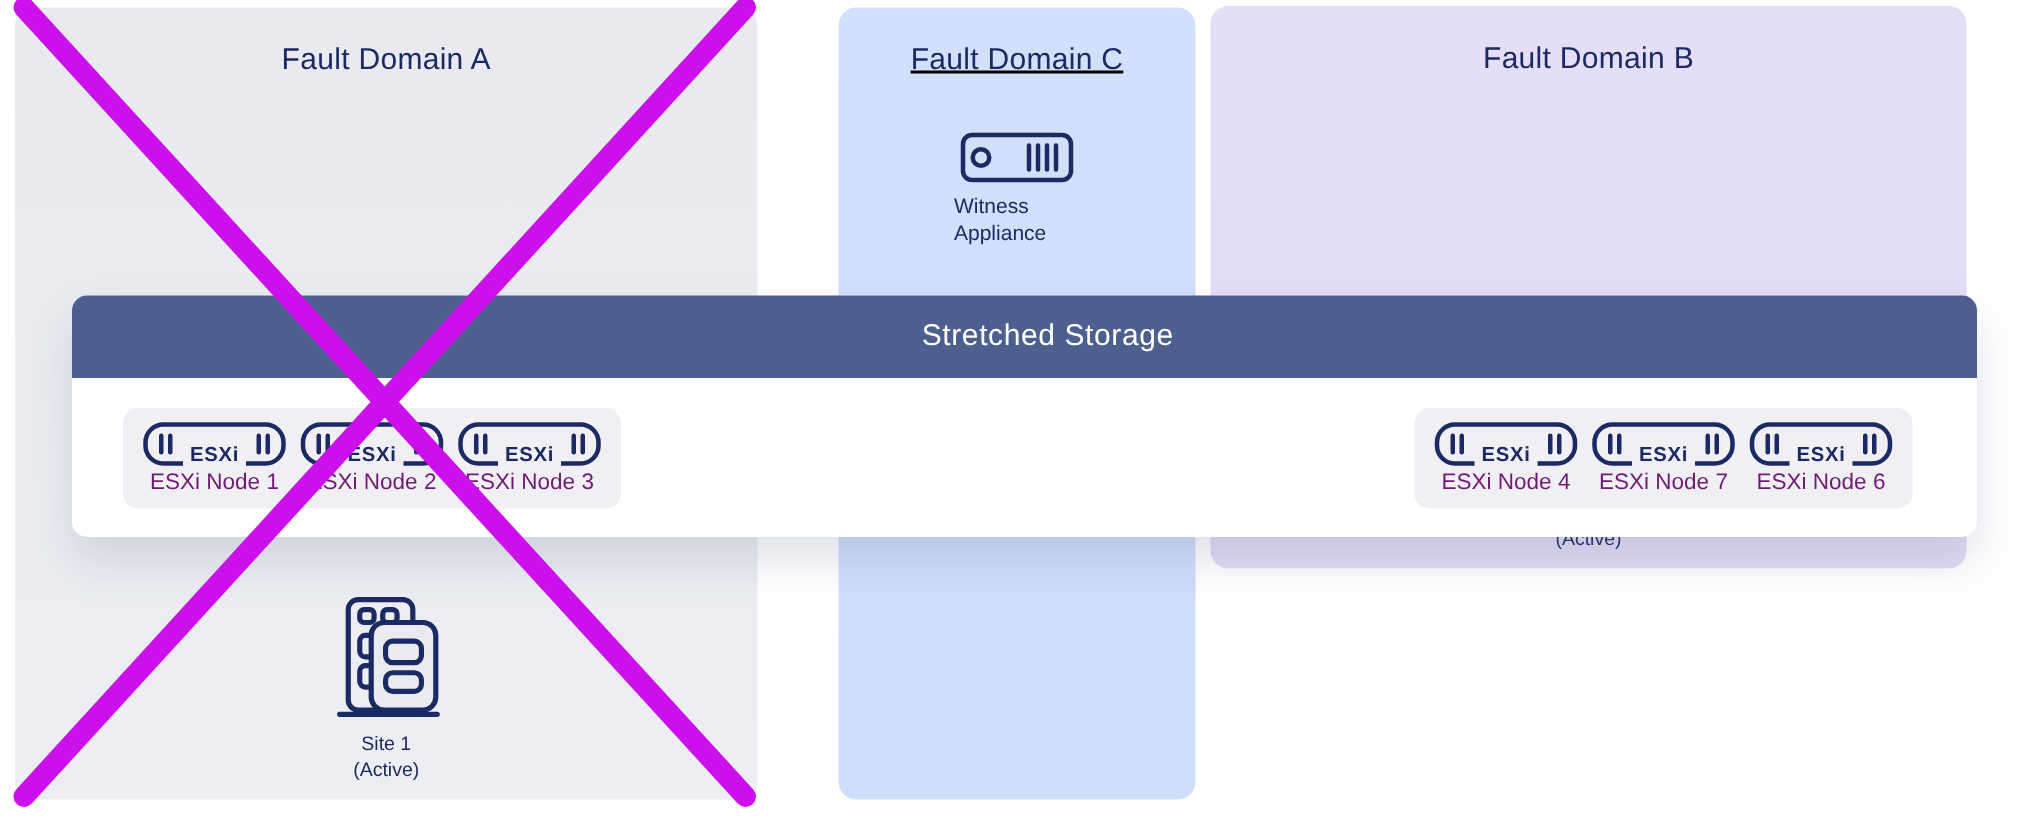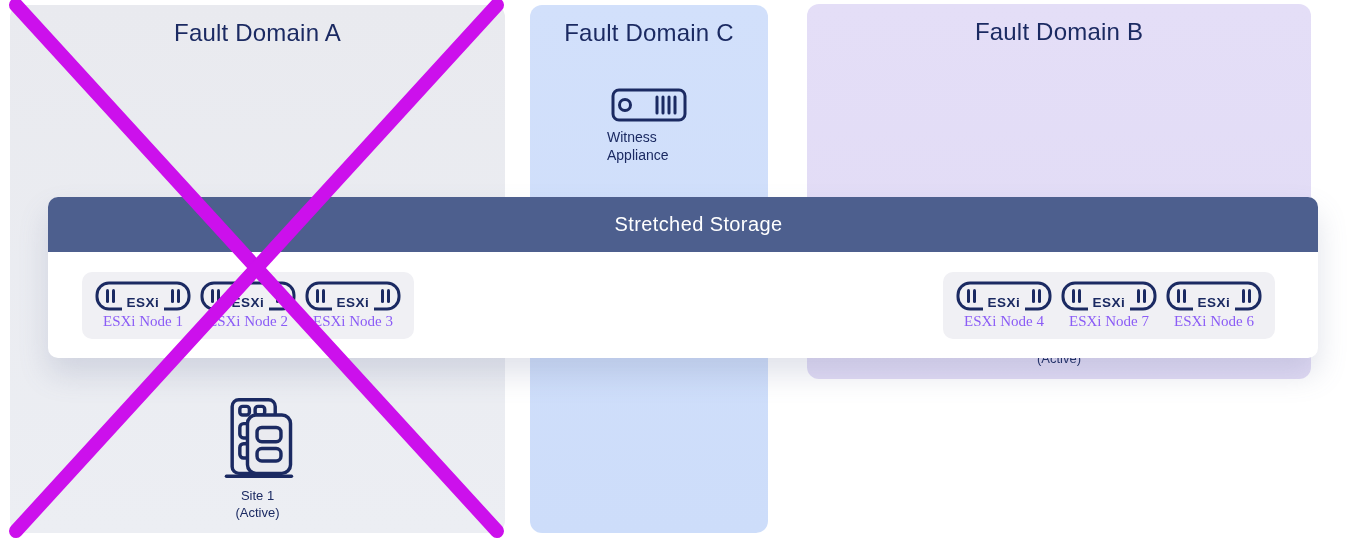--- a/index.html
+++ b/index.html
@@ -3,24 +3,24 @@
 <meta charset="utf-8">
 <style>
   html,body{margin:0;padding:0;background:#ffffff;}
   .stage{
     position:relative; width:1354px; height:548px; background:#ffffff;
     font-family:"Liberation Sans", sans-serif; overflow:hidden;
   }
   
   .panel{position:absolute; border-radius:12px; top:5px; height:528px;}
   .fd-a{left:10px;  width:495px; background:linear-gradient(180deg,#e9eaef 0%,#eceef3 100%);}
-  .fd-c{left:530px; width:238px; background:linear-gradient(180deg,#d2e0fb 0%,#cdddfa 100%);}
+  .fd-c{left:559px; width:238px; background:linear-gradient(180deg,#d2e0fb 0%,#cdddfa 100%);text-decoration:underline;}
   .fd-b{left:807px; top:4px; height:375px; width:504px; background:linear-gradient(180deg,#e4def7 0%,#e1dbf5 100%);}
   .fd-title{
-    text-align:center; padding-top:14px; font-size:24px; color:#1b2a62; letter-spacing:.2px;
+    text-align:center; padding-top:24px; font-size:20px; color:#1b2a62; letter-spacing:.2px;
   }
   
   .witness{
     position:absolute; top:82px; left:0; right:0;
     display:flex; flex-direction:column; align-items:center; gap:5px;
   }
   .witness-label{
     width:84px; font-size:14px; line-height:1.3; color:#1b2a62;
   }
   
@@ -35,21 +35,21 @@
     color:#ffffff; font-size:20px; letter-spacing:.4px;padding-left:31px;
   }
   .card-body{position:absolute; left:0; right:0; top:55px; bottom:0;}
   .node-group{
     position:absolute; top:20px; display:flex; gap:9px;
     background:#f0f0f4; border-radius:10px; padding:9px 13px;
   }
   .node-group.left{left:34px;}
   .node-group.right{right:43px;}
   .node{display:flex; flex-direction:column; align-items:center; gap:2px;}
-  .node-label{font-size:15px; color:#8b5cf6; white-space:nowrap;font-family:Liberation Serif, serif;}
+  .node-label{font-size:15px; color:#701a75; white-space:nowrap;}
   .esxi-erase{fill:#f0f0f4;}
   .esxi-text{font-family:"Liberation Sans",sans-serif; font-weight:700; font-size:13.5px; fill:#1b2a62; letter-spacing:.5px;}
   
   .site{
     position:absolute; bottom:11px; left:50%; transform:translateX(-50%);
     display:flex; flex-direction:column; align-items:center;
     color:#1b2a62; font-size:13px; line-height:1.35; text-align:center;
   }
   .site svg{margin-bottom:5px;}
   .fd-a .bldg-front{fill:#eaebf0;}

